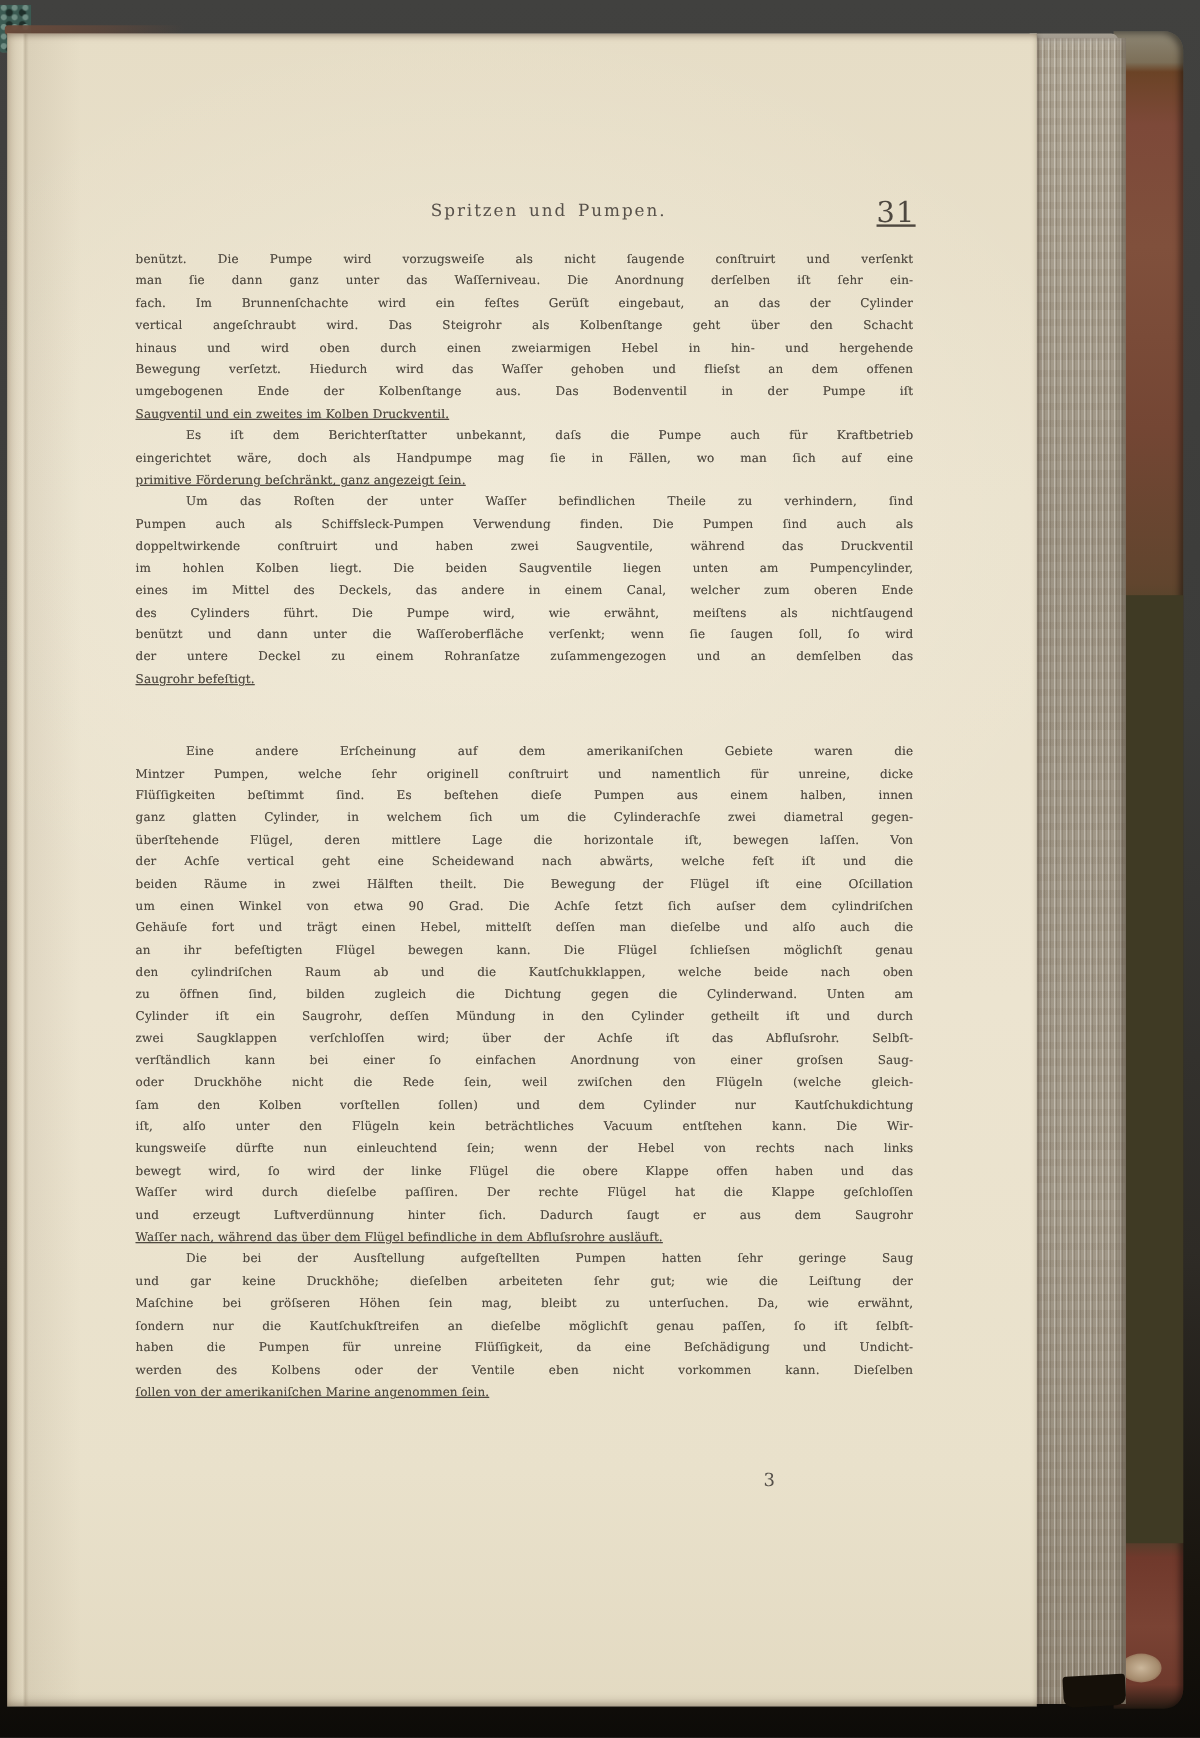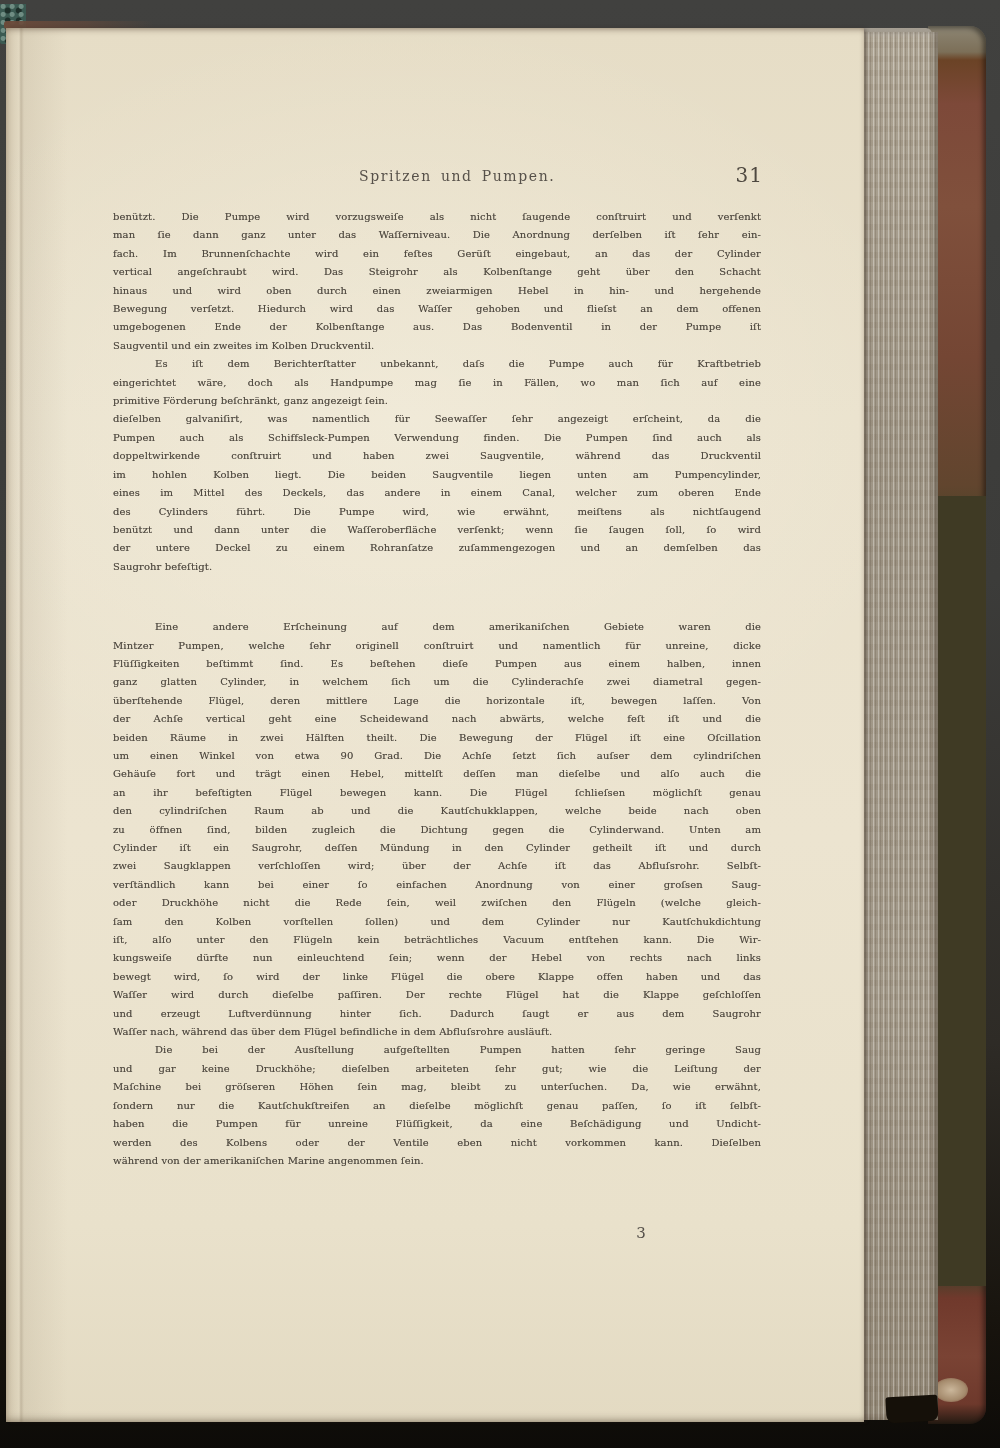--- a/index.html
+++ b/index.html
@@ -86,31 +86,31 @@
     background:linear-gradient(90deg,#6b4a3a 0%,rgba(107,74,58,0.55) 55%,rgba(107,74,58,0) 100%);
   }
   
   .header-row{
     position:absolute;left:107px;top:135px;width:652px;height:30px;color:#57514a;
   }
   .header-title{
     position:absolute;left:246px;top:5px;font-size:14px;letter-spacing:1.6px;word-spacing:3px;text-align:right;
   }
   .page-number{
-    position:absolute;right:2px;top:0;font-size:20px;letter-spacing:1px;color:#4e4840;
+    position:absolute;right:2px;top:0;font-size:24px;letter-spacing:1px;color:#4e4840;text-decoration:underline;
   }
   .text-block{
     position:absolute;left:107px;top:180px;width:648px;
     font-size:10px;line-height:18.4px;color:#4f4940;letter-spacing:0.1px;
     text-shadow:0 0 0.5px rgba(79,73,64,0.55);
   }
   .para{margin:0;}
   .para.gap{margin-top:42px;}
   .line{text-align:justify;text-align-last:justify;white-space:normal;}
-  .line.last{text-align-last:left;}
+  .line.last{text-align-last:left;text-decoration:underline;}
   .line.indent{text-indent:42px;}
   .signature{
     position:absolute;left:625px;top:1196px;width:20px;text-align:center;
     font-size:15px;color:#55504a;
   }
 </style>
 </head>
 <body>
 
 <div class="scene">
@@ -145,21 +145,21 @@
           <div class="line">Bewegung verſetzt. Hiedurch wird das Waſſer gehoben und flieſst an dem offenen</div>
           <div class="line">umgebogenen Ende der Kolbenſtange aus.  Das Bodenventil in der Pumpe iſt</div>
           <div class="line last">Saugventil und ein zweites im Kolben Druckventil.</div>
         </div>
         <div class="para">
           <div class="line indent">Es iſt dem Berichterſtatter unbekannt, daſs die Pumpe auch für Kraftbetrieb</div>
           <div class="line">eingerichtet wäre, doch als Handpumpe mag ſie in Fällen, wo man ſich auf eine</div>
           <div class="line last">primitive Förderung beſchränkt, ganz angezeigt ſein.</div>
         </div>
         <div class="para">
-          <div class="line">dieſelben galvaniſirt, was namentlich für Seewaſſer ſehr angezeigt erſcheint, da die</div>
+          <div class="line indent">Um das Roſten der unter Waſſer befindlichen Theile zu verhindern, ſind</div>
           <div class="line">Pumpen auch als Schiffsleck-Pumpen Verwendung finden. Die Pumpen ſind auch als</div>
           <div class="line">doppeltwirkende conſtruirt und haben zwei Saugventile, während das Druckventil</div>
           <div class="line">im hohlen Kolben liegt. Die beiden Saugventile liegen unten am Pumpencylinder,</div>
           <div class="line">eines im Mittel des Deckels, das andere in einem Canal, welcher zum oberen Ende</div>
           <div class="line">des Cylinders führt.  Die Pumpe wird, wie erwähnt, meiſtens als nichtſaugend</div>
           <div class="line">benützt und dann unter die Waſſeroberfläche verſenkt; wenn ſie ſaugen ſoll, ſo wird</div>
           <div class="line">der untere Deckel zu einem Rohranſatze zuſammengezogen und an demſelben das</div>
           <div class="line last">Saugrohr befeſtigt.</div>
         </div>
         <div class="para gap">
@@ -187,20 +187,20 @@
           <div class="line">und erzeugt Luftverdünnung hinter ſich.  Dadurch ſaugt er aus dem Saugrohr</div>
           <div class="line last">Waſſer nach, während das über dem Flügel befindliche in dem Abfluſsrohre ausläuft.</div>
         </div>
         <div class="para">
           <div class="line indent">Die bei der Ausſtellung aufgeſtellten Pumpen hatten ſehr geringe Saug</div>
           <div class="line">und gar keine Druckhöhe; dieſelben arbeiteten ſehr gut; wie die Leiſtung der</div>
           <div class="line">Maſchine bei gröſseren Höhen ſein mag, bleibt zu unterſuchen.  Da, wie erwähnt,</div>
           <div class="line">ſondern nur die Kautſchukſtreifen an dieſelbe möglichſt genau paſſen, ſo iſt ſelbſt-</div>
           <div class="line">haben die Pumpen für unreine Flüſſigkeit, da eine Beſchädigung und Undicht-</div>
           <div class="line">werden des Kolbens oder der Ventile eben nicht vorkommen kann.  Dieſelben</div>
-          <div class="line last">während von der amerikaniſchen Marine angenommen ſein.</div>
+          <div class="line last">ſollen von der amerikaniſchen Marine angenommen ſein.</div>
         </div>
       </div>
 
     <div class="signature">3</div>
   </div>
 
 </div>
 
 </body></html>

